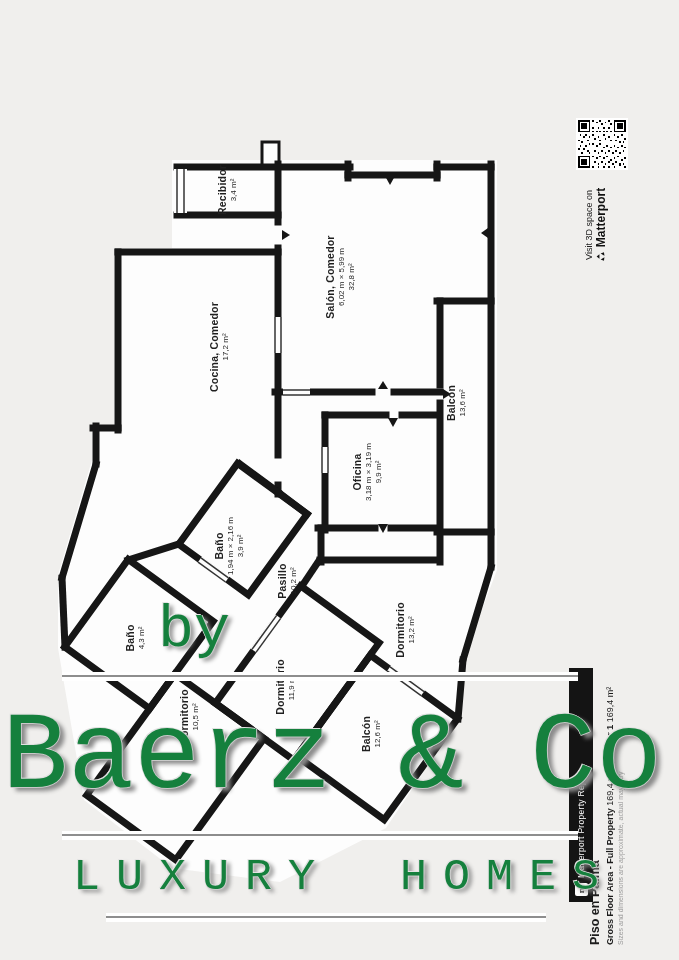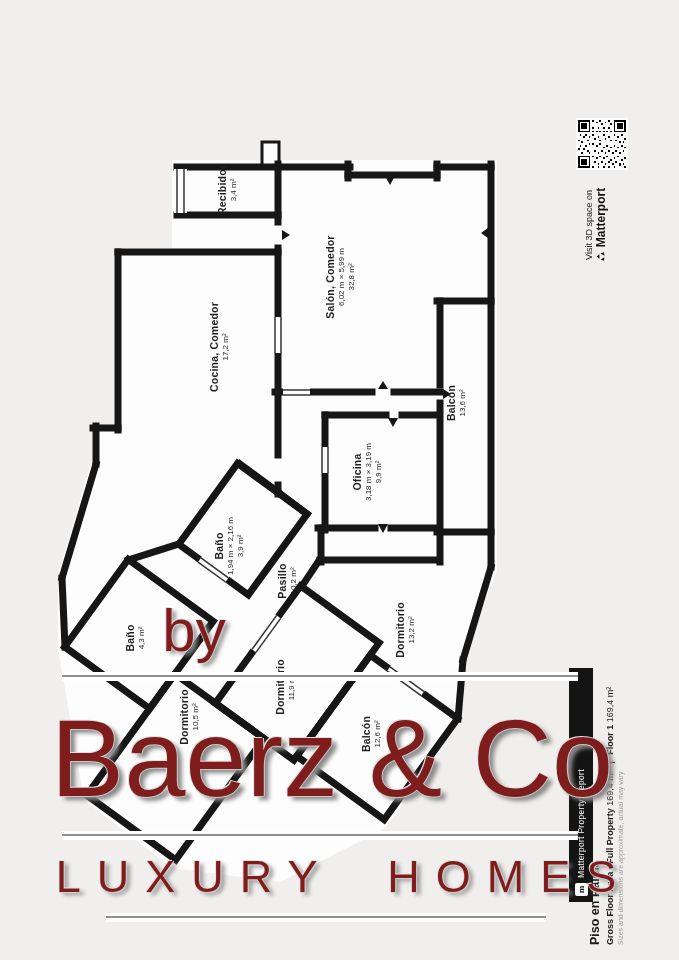--- a/index.html
+++ b/index.html
@@ -9,21 +9,21 @@
   
   .rl{position:absolute;transform:translate(-50%,-50%) rotate(-90deg);text-align:center;
       line-height:1.25;white-space:nowrap;color:#1f1f1f;}
   .rl .n{display:block;font-weight:bold;font-size:10.5px;letter-spacing:.2px;}
   .rl .d{display:block;font-size:8px;}
   .rl .a{display:block;font-size:8px;}
   .rl span:empty{display:none;}
   
   .wline{position:absolute;height:9px;background:#fff;z-index:40;}
   .wline i{display:block;height:2px;background:#8e8e8e;margin-top:3px;}
-  .wm{position:absolute;font-family:Liberation Sans, sans-serif;color:#7f1d1d;z-index:41;
+  .wm{position:absolute;font-family:Liberation Mono, monospace;color:#15803d;z-index:41;
       transform:translate(-50%,-50%);white-space:nowrap;
       text-shadow:-1px -1px 0 #e3e3e3,1px 0 0 #cfcfcf,0 1px 0 #cfcfcf,4px 3px 4px #8f8f8f;}
   .wm-by{font-size:60px;}
   .wm-brand{font-size:110px;text-shadow:-1px -1px 0 #e0e0e0,1px 0 0 #c9c9c9,0 1px 0 #c9c9c9,5px 4px 4px #8a8a8a;}
   .wm-tag{font-size:45px;letter-spacing:16px;word-spacing:26px;}
   
   .banner{position:absolute;left:569px;top:668px;width:24px;height:234px;background:#141414;z-index:30;}
   .banner-text{position:absolute;left:464px;top:773px;width:234px;height:24px;
       transform:rotate(-90deg);display:flex;align-items:center;gap:5px;padding-left:6px;
       box-sizing:border-box;z-index:31;}

